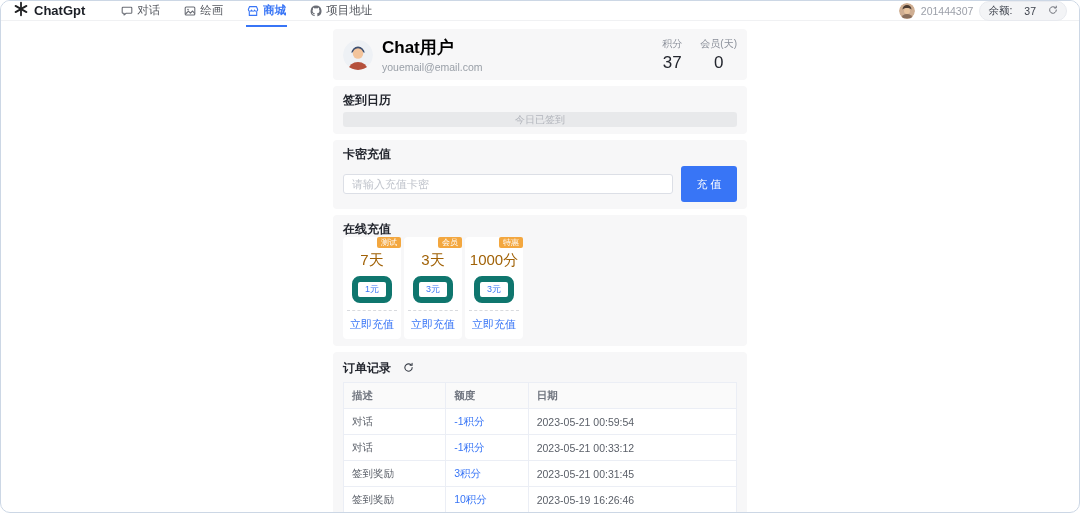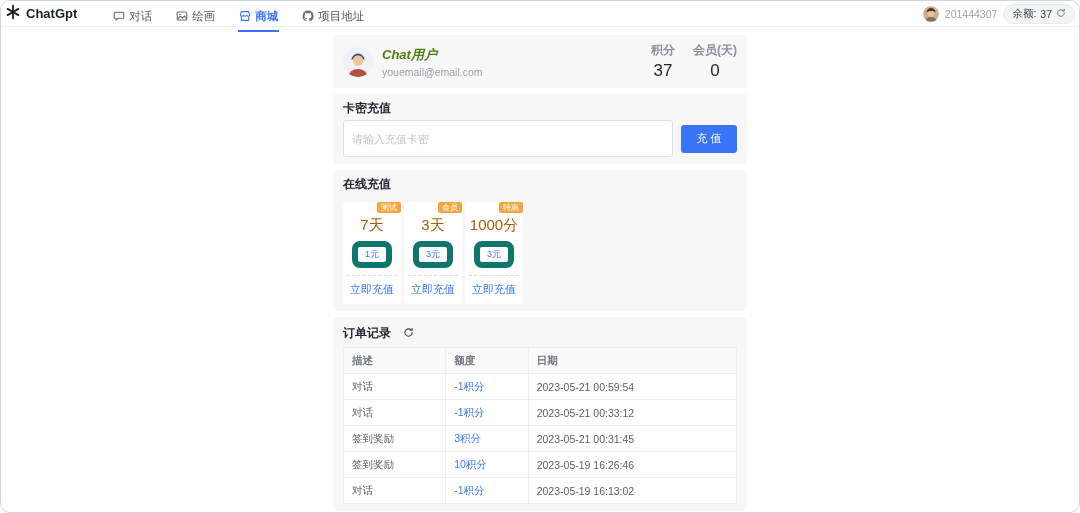--- a/index.html
+++ b/index.html
@@ -8,65 +8,65 @@
     width:1080px; height:513px;
     font-family:"Liberation Sans", sans-serif;
     background:#fff; position:relative;
   }
   .window {
     position:absolute; inset:0;
     border:1px solid #ccd7e5; border-radius:10px;
     overflow:hidden; background:#fff;
   }
   
-  .hdr { height:26px; display:flex; padding:0 4px;
+  .hdr { height:20px; display:flex; align-items:center; padding:0 12px;
          border-bottom:1px solid #f0f1f3; background:#fff; }
   .brand { display:flex; align-items:center; gap:5px; margin-right:24px; cursor:pointer; }
   .brand-txt { font-size:13px; font-weight:bold; color:#1c1f26; }
   .nav { display:flex; height:30px; }
   .nav-it { display:flex; align-items:center; gap:4px; padding:0 12px;
             font-size:11.5px; color:#55585f; position:relative; height:100%; cursor:pointer; }
   .nav-it svg { width:12px; height:12px; display:block; }
   .nav-it.active { color:#3875f6; font-weight:bold; }
   .nav-it.active::after { content:""; position:absolute; left:11px; right:11px; bottom:-1px;
                           height:2px; background:#3875f6; }
   .hdr-right { margin-left:auto; display:flex; align-items:center; gap:6px; }
   .hdr-avatar { width:16px; height:16px; border-radius:50%; overflow:hidden; display:block; }
   .uid { font-size:10.5px; color:#9b9fa8; }
-  .balance-pill { display:flex; align-items:center; gap:4px; background:#f3f4f6;
+  .balance-pill { display:flex; align-items:center; gap:12px; background:#f3f4f6;
                   border:1px solid #e8eaef; border-radius:10px; padding:2px 8px;
                   font-size:10.5px; color:#3c414b; cursor:pointer; }
   .balance-pill svg { width:10px; height:10px; }
   
   .main { width:414px; margin:0 auto; padding-top:8px; }
   .sec { background:#f7f7f8; border-radius:4px; padding:7px 10px; margin-bottom:6px; }
   .sec-title { font-size:12px; font-weight:bold; color:#23262e; line-height:14px; }
   
   .profile { display:flex; align-items:center; }
   .pf-avatar { width:30px; height:30px; border-radius:50%; margin-right:9px; flex:none; }
-  .pf-name { font-size:13px; font-weight:bold; color:#4d7c0f;font-style:italic; }
+  .pf-name { font-size:17px; font-weight:bold; color:#000000; }
   .pf-email { font-size:10.5px; color:#9aa0a8; margin-top:2px; }
   .pf-stats { margin-left:auto; display:flex; gap:18px; }
   .stat { text-align:center; }
-  .stat-label { font-size:12px; color:#8a8f99;font-weight:bold; }
+  .stat-label { font-size:10px; color:#8a8f99; }
   .stat-value { font-size:17px; color:#23262e; margin-top:2px; }
   
   .checkin-btn { margin-top:5px; width:100%; height:15px; background:#e8e9eb; border:none;
                  border-radius:3px; font-size:10px; color:#b2b5bc; display:block;
                  font-family:inherit; }
   
   .cr-row { display:flex; gap:8px; margin-top:5px; align-items:center; }
-  .cr-input { flex:1; height:37px; border:1px solid #dcdfe6; border-radius:3px;
+  .cr-input { flex:1; height:20px; border:1px solid #dcdfe6; border-radius:3px;
               padding:0 8px; font-size:11px; color:#333; background:#fff; outline:none;
               font-family:inherit; }
   .cr-input::placeholder { color:#c0c4cc; }
-  .cr-btn { width:56px; height:28px; background:#3875f6; color:#fff; border:none;
+  .cr-btn { width:56px; height:36px; background:#3875f6; color:#fff; border:none;
             border-radius:3px; font-size:11px; cursor:pointer; font-family:inherit; }
   
-  .plans { display:flex; gap:3px; margin-top:11px; }
+  .plans { display:flex; gap:3px; margin-top:1px; }
   .plan { width:58px; background:#fff; border-radius:4px; position:relative;
           text-align:center; padding-top:14px; }
   .plan-badge { position:absolute; top:0; right:0; background:#f3a73f; color:#fff;
                 font-size:8px; line-height:11px; padding:0 4px; border-radius:2px; }
   .plan-name { font-size:15px; font-weight:normal; color:#a16207; }
   .plan-pill { display:inline-block; margin-top:6px; border:6px solid #0f766e;
                border-radius:8px; padding:1px 7px; font-size:9px; color:#3875f6; }
   .plan-div { border-top:1px dashed #d8dade; margin:7px 4px 0; }
   .plan-action { padding:6px 0 7px; font-size:11px; color:#3875f6; cursor:pointer; }
   
@@ -190,20 +190,24 @@
           <div class="stat-label">积分</div>
           <div class="stat-value">37</div>
         </div>
         <div class="stat">
           <div class="stat-label">会员(天)</div>
           <div class="stat-value">0</div>
         </div>
       </div>
     </div>
 
+    <div class="sec">
+      <div class="sec-title">签到日历</div>
+      <button class="checkin-btn" disabled="">今日已签到</button>
+    </div>
 
     <div class="sec">
       <div class="sec-title">卡密充值</div>
       <div class="cr-row">
         <input class="cr-input" type="text" placeholder="请输入充值卡密" style="">
         <button class="cr-btn">充 值</button>
       </div>
     </div>
 
     <div class="sec">

